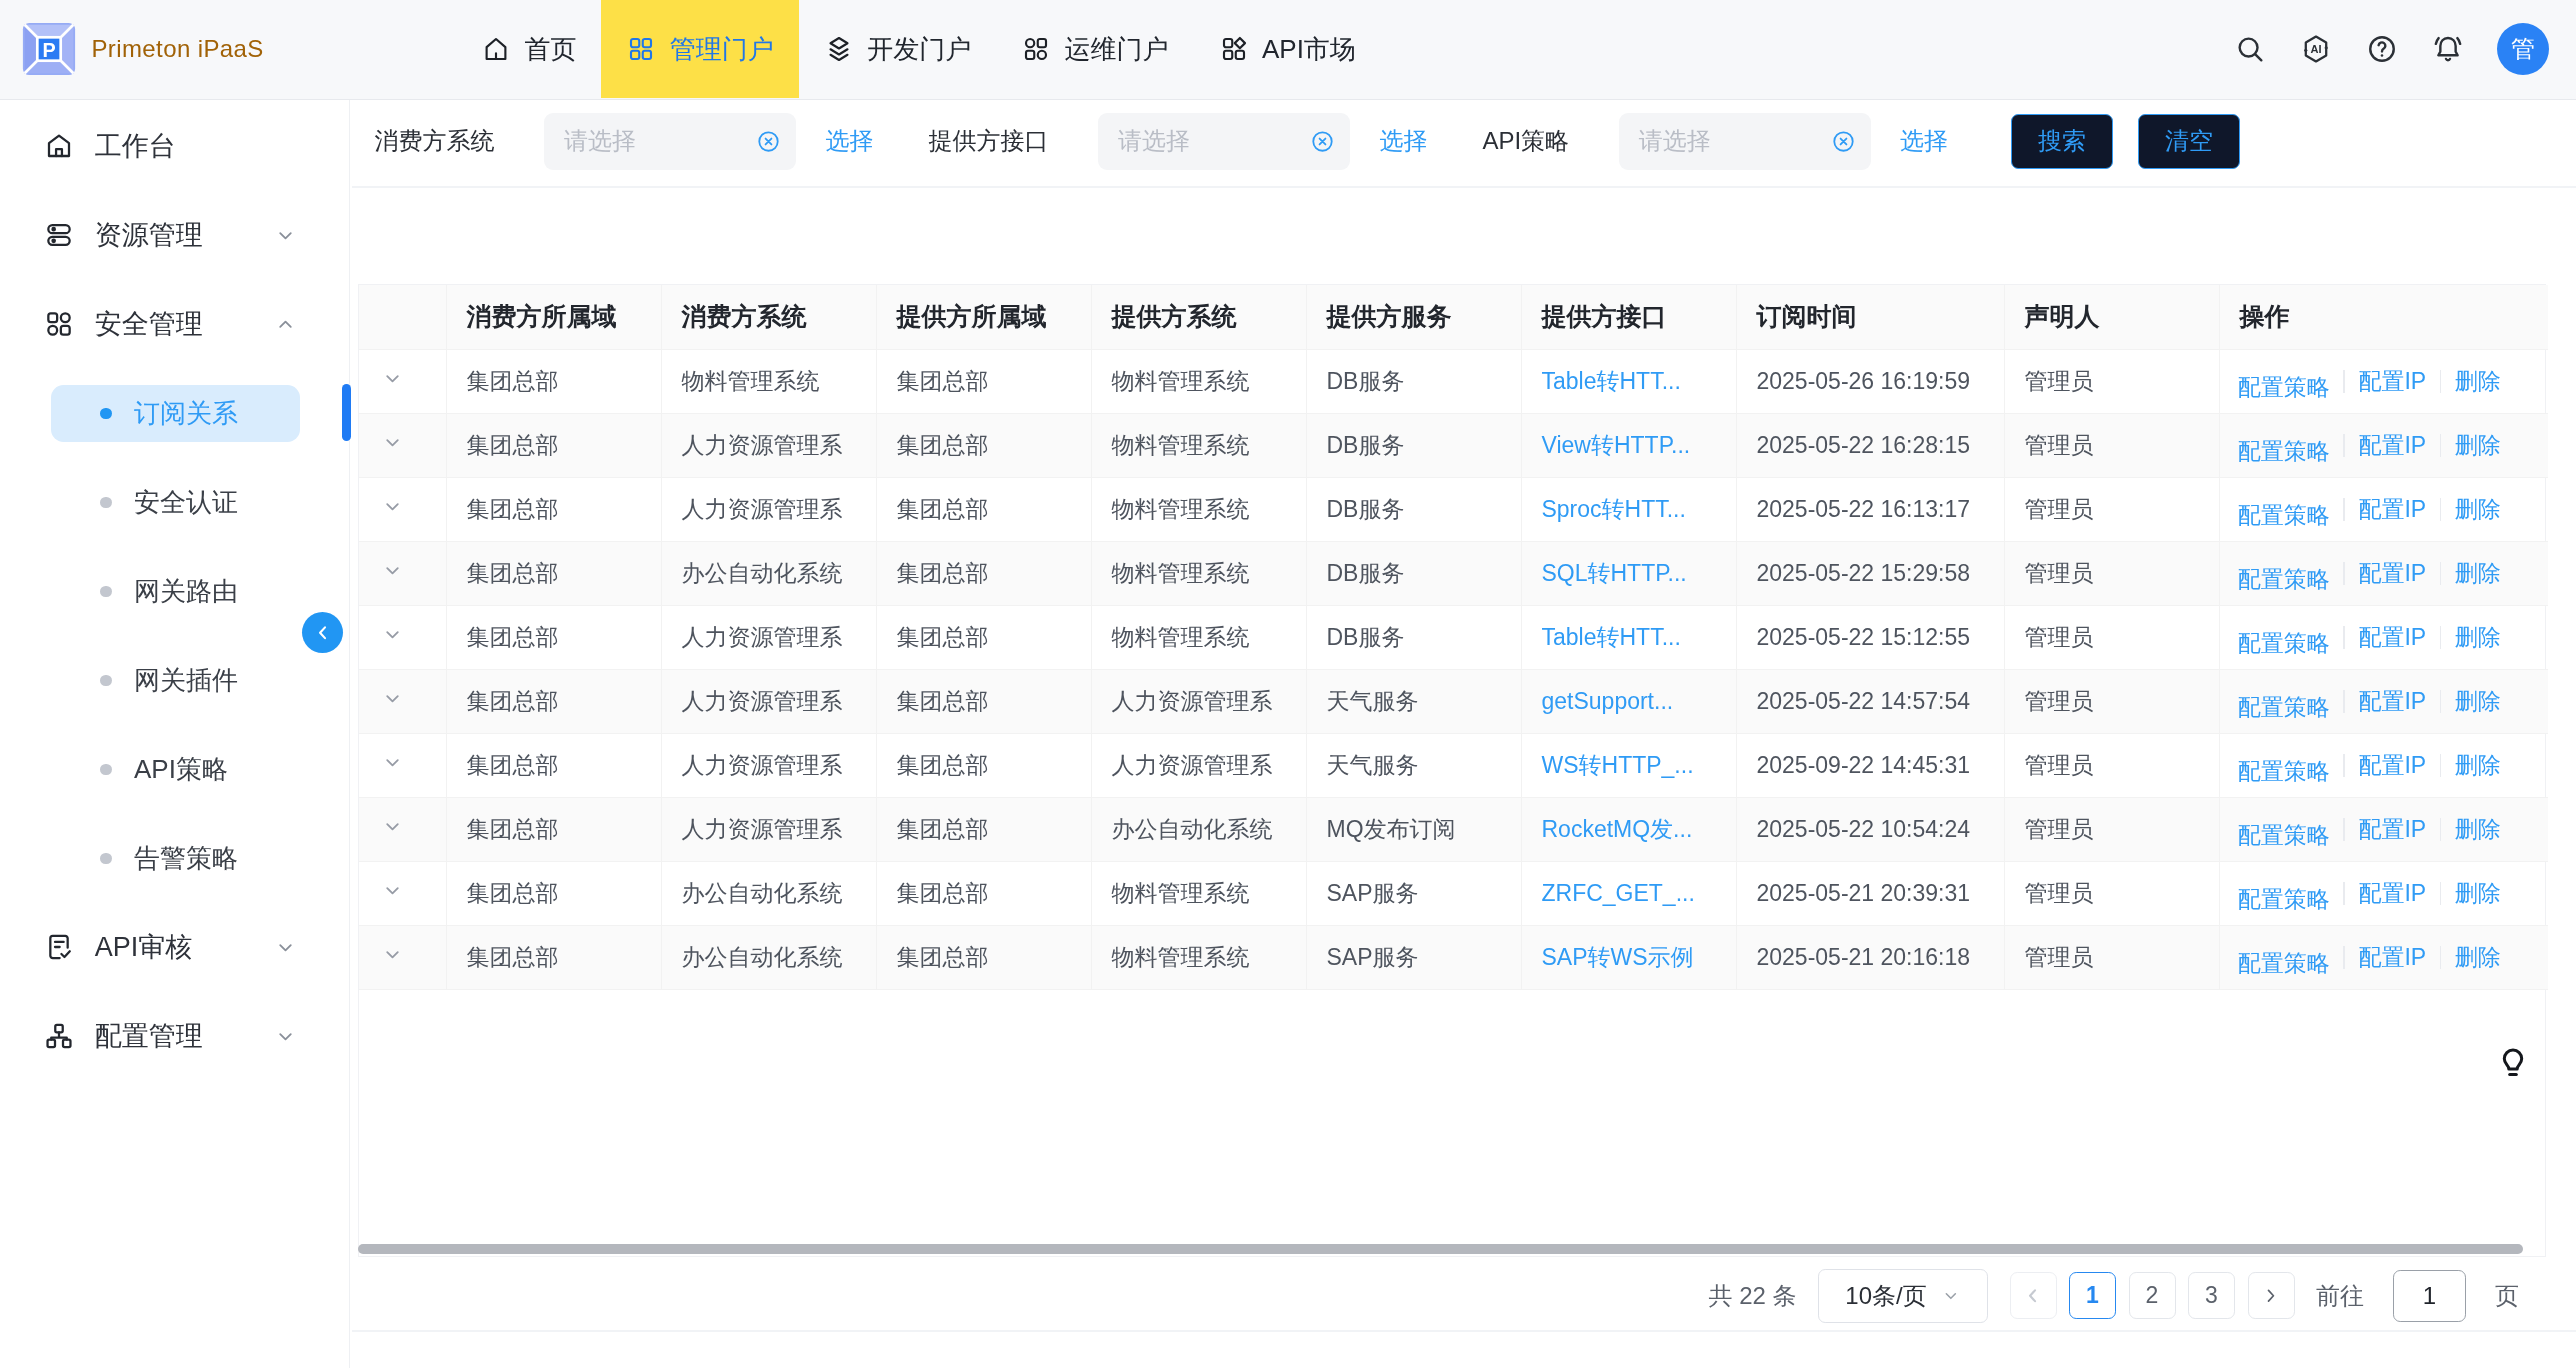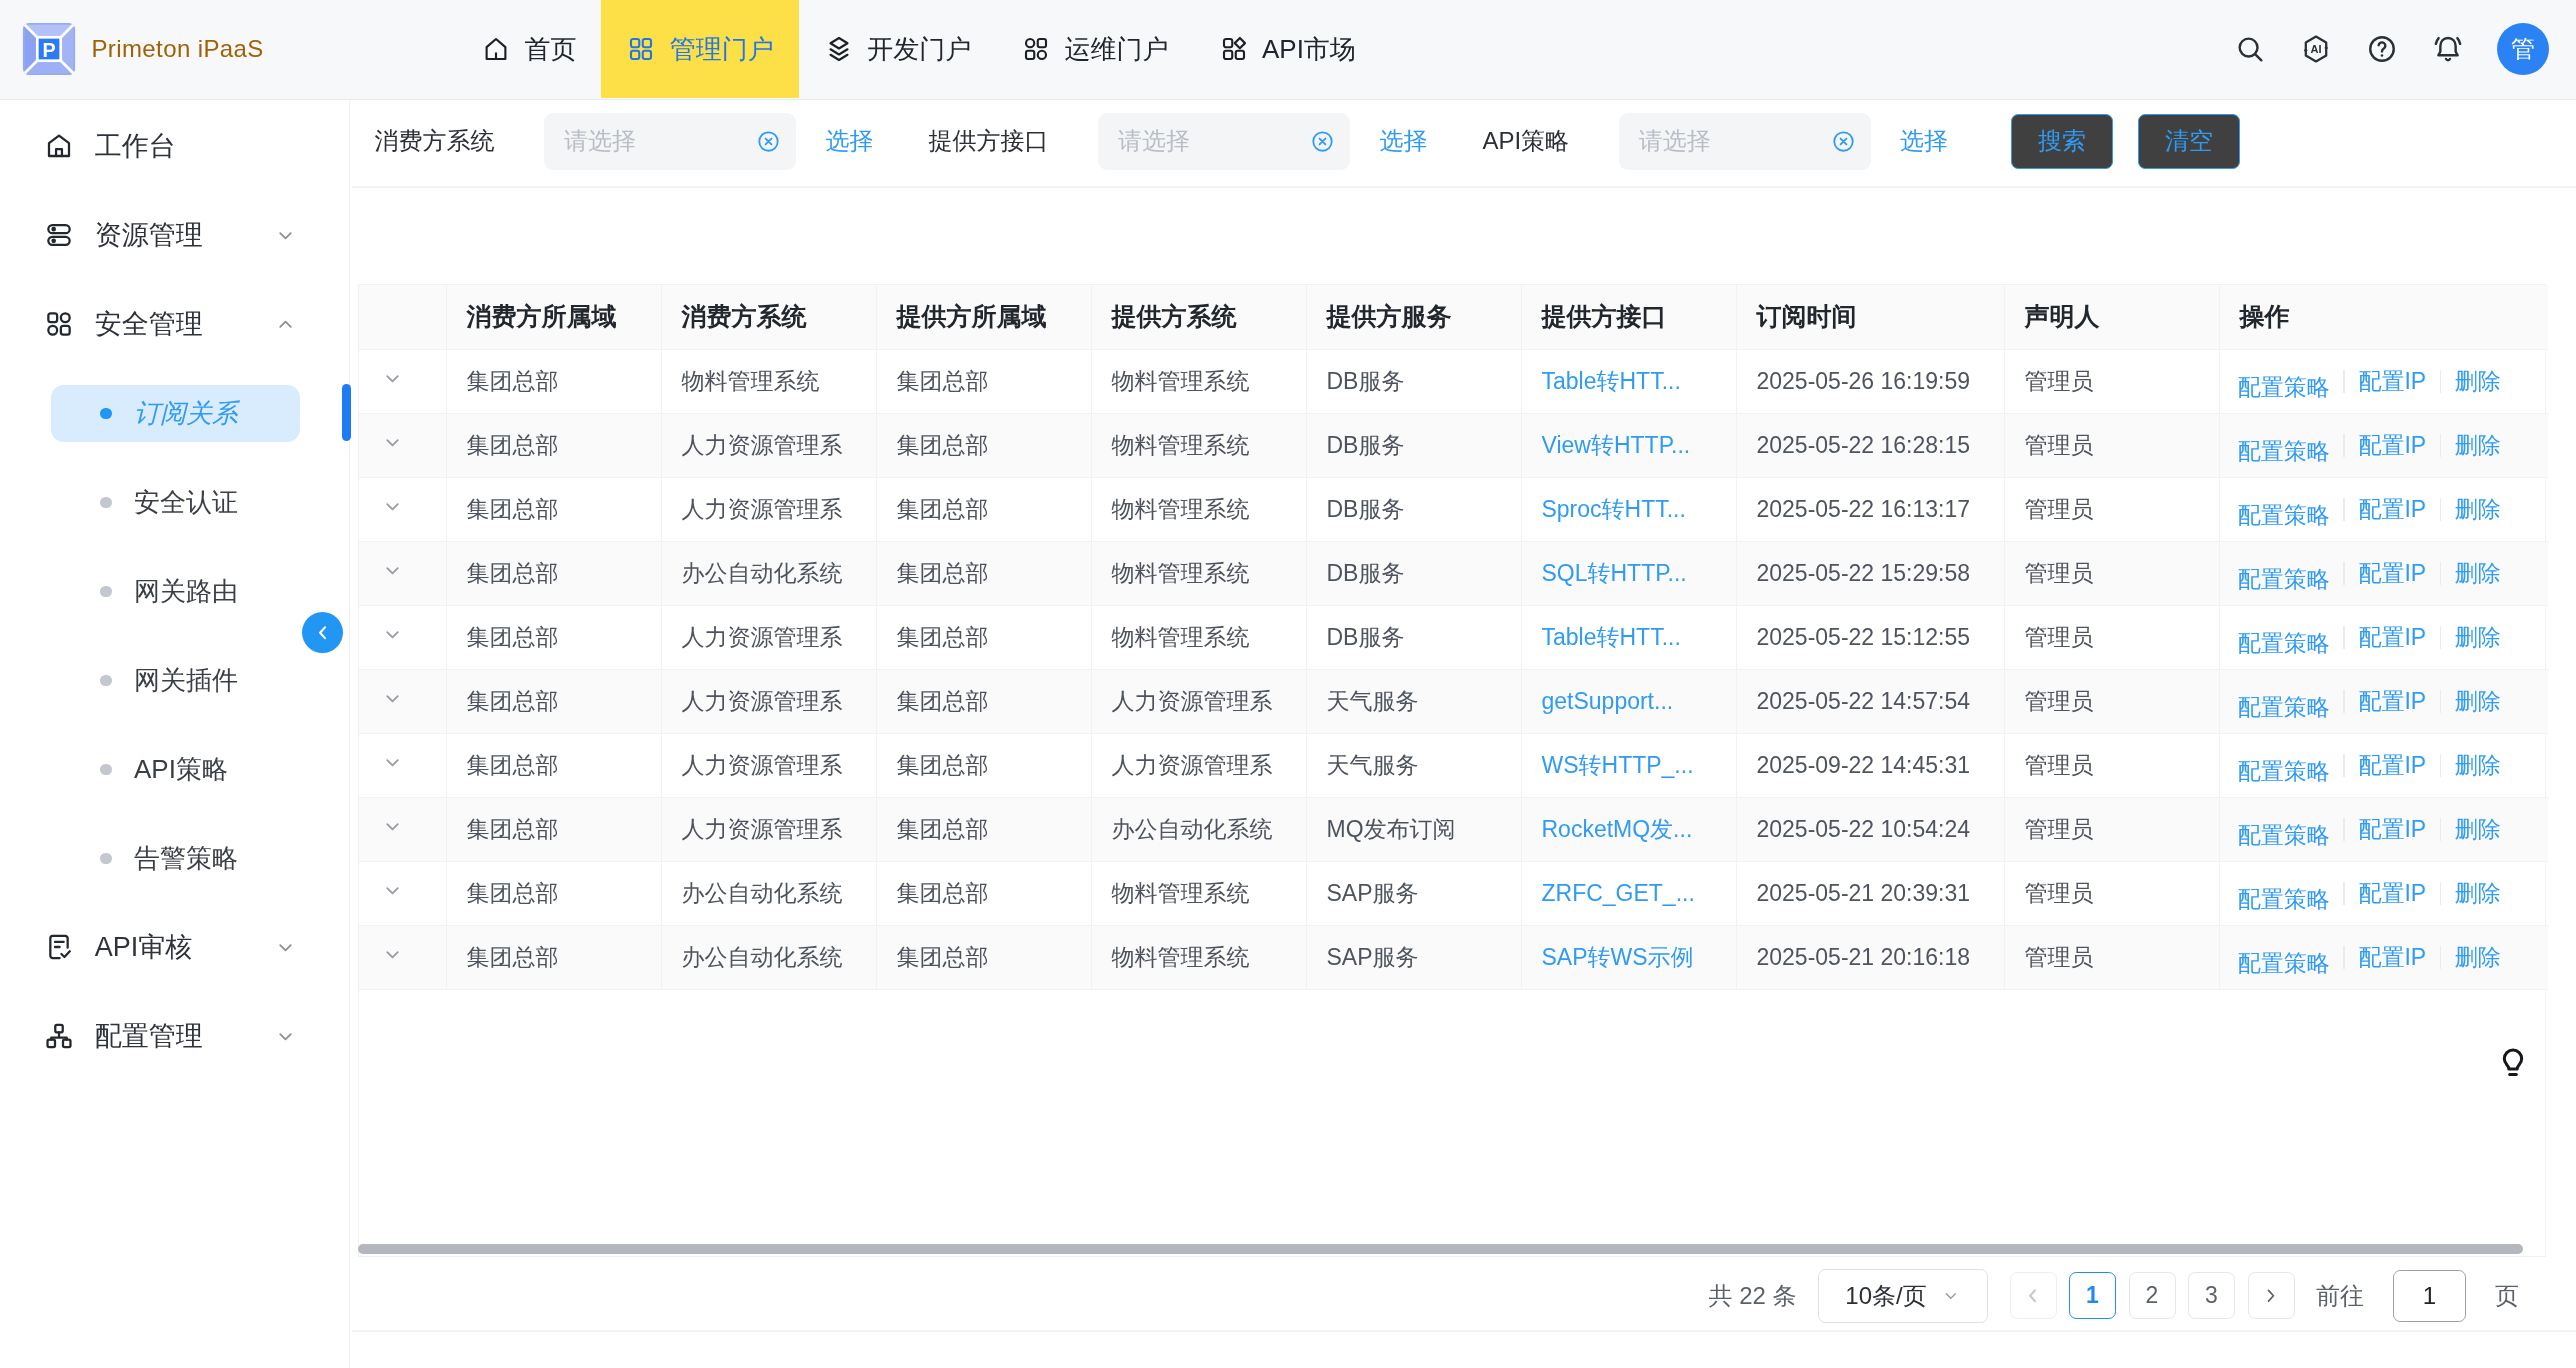--- a/index.html
+++ b/index.html
@@ -33,42 +33,42 @@
   .menu-row .m-icon { width:32px; height:32px; color:#23272e; margin-left:43px; flex:0 0 auto; }
   .menu-row .m-label { margin-left:19.7px; font-size:27px; color:#2e323a; }
   .menu-row .m-chevron { position:absolute; right:52px; width:23px; height:23px; color:#8a909a; }
   .sub-row { position:relative; height:89px; display:flex; align-items:center; cursor:pointer; }
   .sub-pill { margin-left:51px; width:249px; height:57px; border-radius:12.5px;
               display:flex; align-items:center; padding-left:49px; }
   .sub-dot { width:11.6px; height:11.6px; border-radius:50%; background:#c3c7cf; flex:0 0 auto; }
   .sub-label { margin-left:22.4px; font-size:26px; color:#3a3f47; white-space:nowrap; }
   .sub-row.active .sub-pill { background:#d9ecfd; }
   .sub-row.active .sub-dot { background:#2196f3; }
-  .sub-row.active .sub-label { color:#2f9bf5;font-style:italic; }
+  .sub-row.active .sub-label { color:#2f9bf5; }
   .sub-row.active::after { content:""; position:absolute; right:-1.8px; top:15px; width:9px; height:57px;
                            background:#1f7bf4; border-radius:5.4px; }
   .collapse-btn { position:absolute; left:302px; top:612px; width:41px; height:41px; border-radius:50%;
                   background:#2196f3; color:#fff; display:flex; align-items:center; justify-content:center;
                   z-index:6; cursor:pointer; }
   .collapse-btn .icn { width:21.5px; height:21.5px; }
 
   
   .main { position:absolute; left:352px; top:100px; right:0; bottom:0; background:#fff; }
 
   .filterbar { position:absolute; top:12.5px; left:22.4px; height:57px; display:flex; align-items:center; }
   .f-group { display:flex; align-items:center; }
   .f-group + .f-group { margin-left:55px; }
   .f-label { font-size:24px; color:#2b2f36; margin-right:50px; white-space:nowrap; }
   .f-input { width:252px; height:57px; background:#f4f5f7; border-radius:9px;
              display:flex; align-items:center; padding:0 14.3px 0 19.7px; cursor:pointer; }
   .f-placeholder { font-size:24px; color:#b9bdc6; }
   .f-clear { width:27px; height:27px; color:#2f9bf5; margin-left:auto; cursor:pointer; }
   .f-link { margin-left:29px; font-size:24px; color:#2f9bf5; cursor:pointer; }
   .f-btns { display:flex; margin-left:63px; gap:25px; }
-  .btn-line { min-width:102px; height:55px; border:1.8px solid #2f9bf5; border-radius:7.2px; background:#404040;
+  .btn-line { min-width:102px; height:55px; border:1.8px solid #2f9bf5; border-radius:7.2px; background:#0f172a;
               color:#2f9bf5; font-size:24px; display:flex; align-items:center; justify-content:center;
               cursor:pointer; font-family:inherit; }
   .divider1 { position:absolute; top:86px; left:0; right:0; height:1.8px; background:#f1f3f6; }
 
   .toolbar { position:absolute; top:108px; left:22.4px; display:flex; gap:23px; }
   .btn-config { width:79px; height:52px; border:1.8px solid #2688f0; border-radius:5.4px; background:#fff;
                 color:#2688f0; font-size:23px; display:flex; align-items:center; justify-content:center; cursor:pointer; }
   .btn-export { width:184px; height:52px; border:1.8px solid #dfe2e8; border-radius:5.4px; background:#fff;
                 color:#3c4046; font-size:23px; display:flex; align-items:center; justify-content:center; cursor:pointer; }
 

